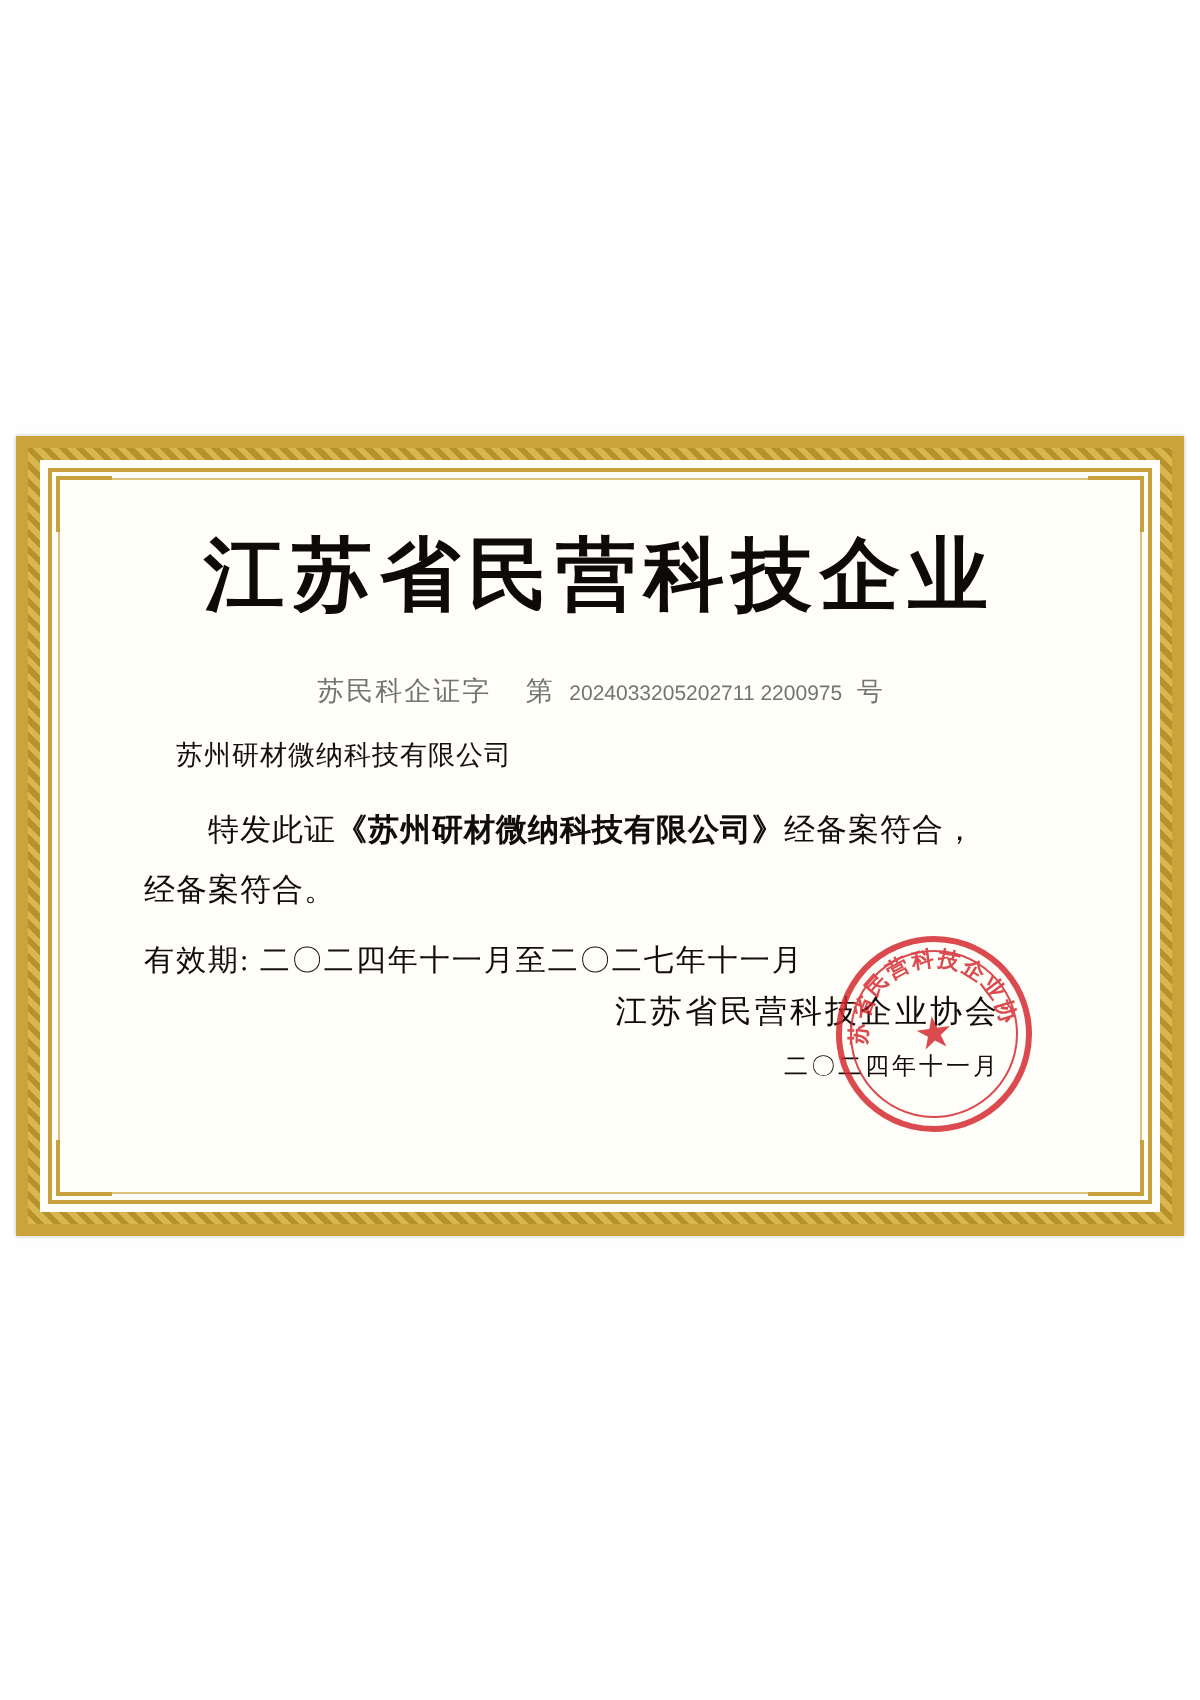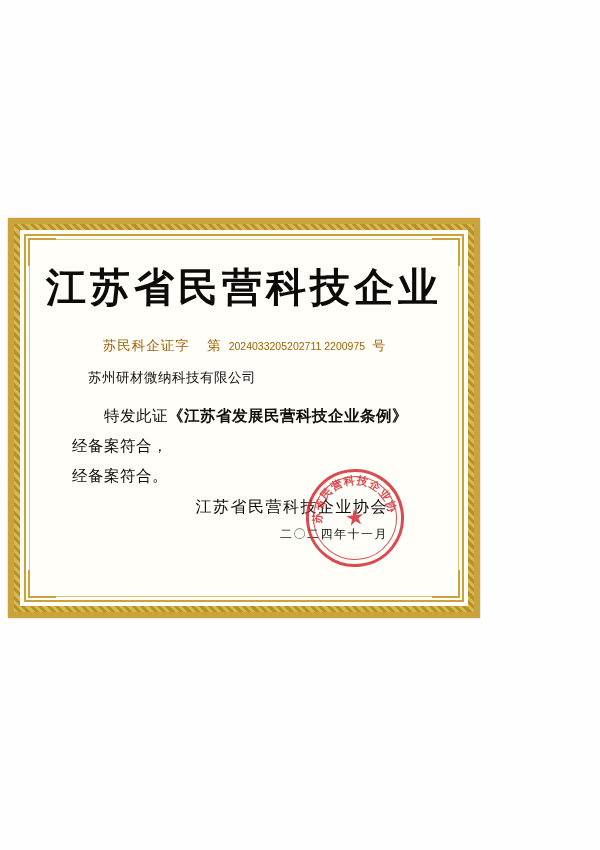--- a/index.html
+++ b/index.html
@@ -20,21 +20,21 @@
     width: 600px;
     height: 850px;
     background: #fefefe;
   }
 
   
   #certificate-card {
     position: absolute;
     left: 8px;
     top: 218px;
-    width: 472px;
+    width: 584px;
     height: 400px;
     background: #fdfcf6;
     box-shadow: 0 0 2px rgba(0,0,0,0.25);
   }
 
   
   .border-outer {
     position: absolute;
     left: 0; top: 0; right: 0; bottom: 0;
     border: 6px solid #caa43a;
@@ -93,21 +93,21 @@
     letter-spacing: 4px;
     color: #0d0b08;
     margin-top: 10px;
     white-space: nowrap;
   }
 
   #cert-number-line {
     margin-top: 22px;
     text-align: center;
     font-size: 13px;
-    color: #a16207;
+    color: #737373;
     white-space: nowrap;
   }
   #cert-number-line .prefix { font-size: 13.5px; letter-spacing: 1px; }
   #cert-number-line .num {
     font-family: "Liberation Sans", sans-serif;
     font-size: 10.5px;
     letter-spacing: 0px;
     margin: 0 4px;
   }
   #cert-number-line .suffix { font-size: 13px; }
@@ -224,24 +224,28 @@
       <div id="cert-number-line">
         <span class="prefix">苏民科企证字</span>
         <span class="prefix" style="margin-left:14px;">第</span>
         <span class="num">2024033205202711 2200975</span>
         <span class="suffix">号</span>
       </div>
 
       <div id="company-name">苏州研材微纳科技有限公司</div>
 
       <div id="body-text">
-        <span class="indent"></span><span>特发此证</span><span class="bold-doc">《江苏省发展民营科技企业条例》</span><span>经备案符合，</span><br>
+        <span class="indent"></span><span>特发此证</span><span class="bold-doc">《苏州研材微纳科技有限公司》</span><span>经备案符合，</span><br>
         <span>经备案符合。</span>
       </div>
 
+      <div id="valid-line">
+        <span>有效期:</span>
+        <span>二〇二四年十一月至二〇二七年十一月</span>
+      </div>
 
       <div id="issuer-block">
 
         <div id="official-seal">
           <div class="seal-inner-ring"></div>
           <svg class="seal-arc-text" viewBox="0 0 92 92">
             <defs>
               <path id="sealArc" d="M 12,46 A 34,34 0 1 1 80,46"></path>
             </defs>
             <text>

